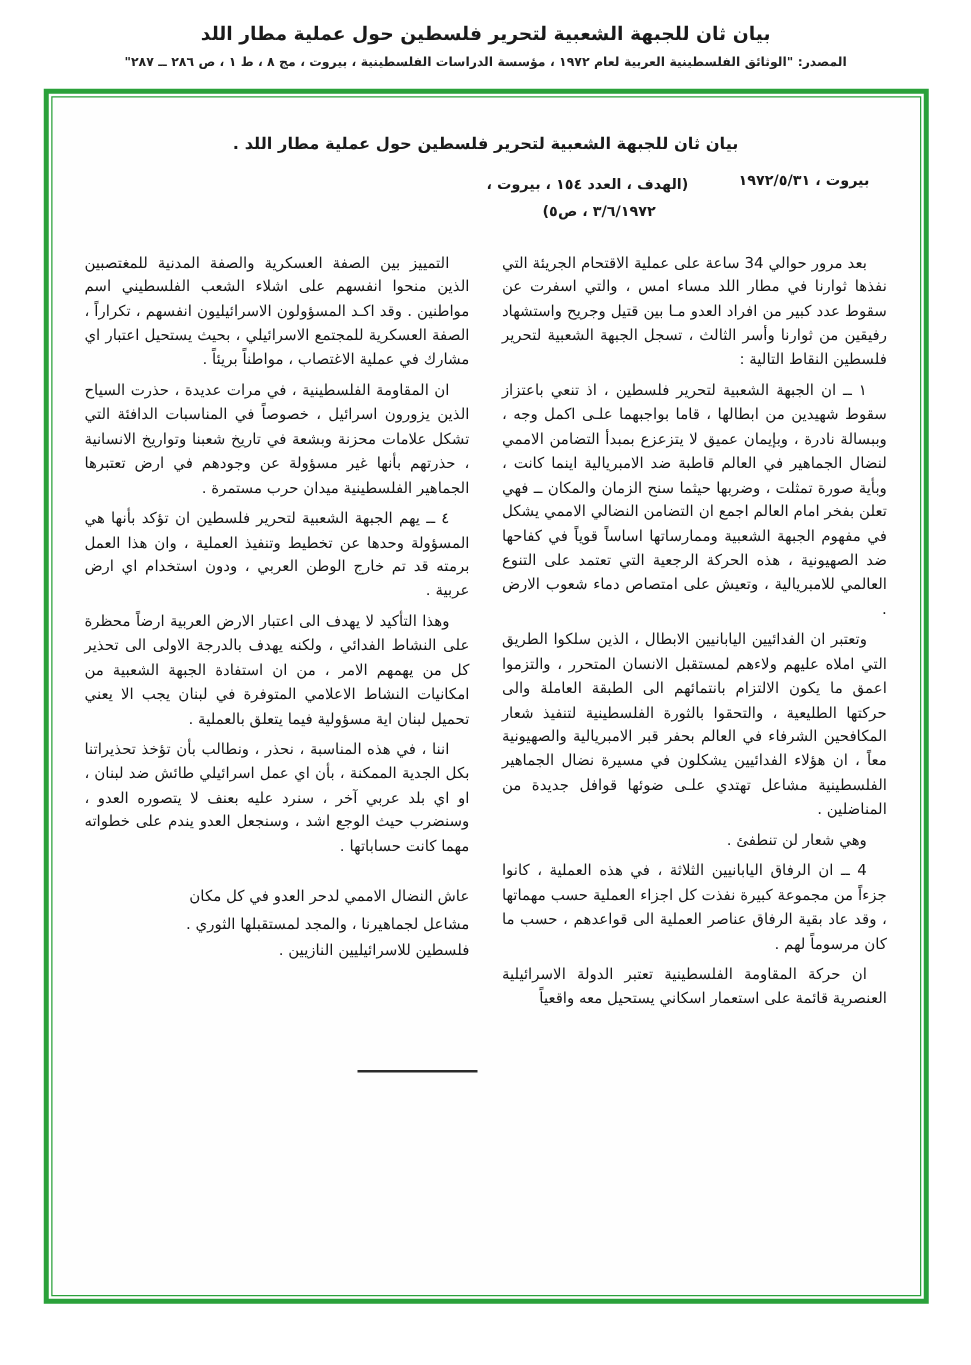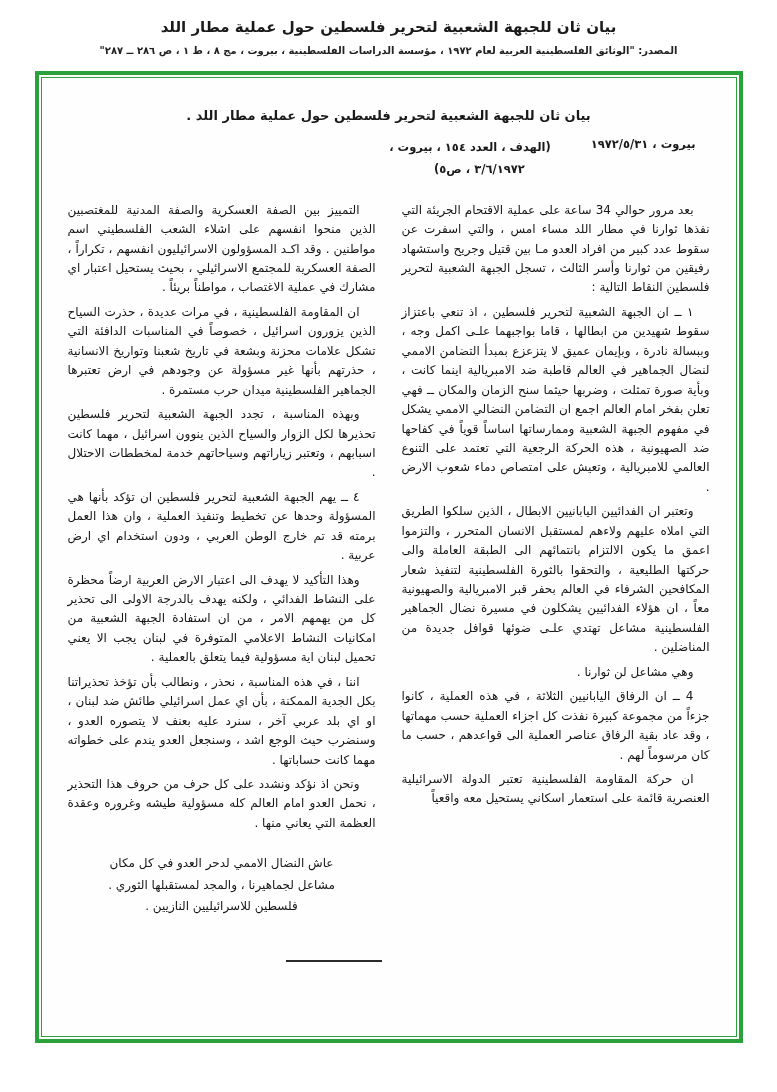--- a/index.html
+++ b/index.html
@@ -67,21 +67,21 @@
 
   .columns { display: flex; gap: 26px; }
   .col {
     flex: 1 1 0;
     font-size: 12px;
     line-height: 1.62;
     text-align: justify;
     color: #161616;
   }
   .col p { text-indent: 16px; margin-bottom: 5px; }
-  .slogans { margin-top: 20px; text-align: center; }
+  .slogans { margin-top: 20px; }
   .slogans .slogan { line-height: 1.8; }
 
   .end-rule {
     width: 96px;
     border-top: 2px solid #2b2b2b;
     margin: 42px auto 0;
     transform: translateX(-55px);
   }
 </style>
 </head>
@@ -105,34 +105,32 @@
           <span class="ref-line1">(الهدف ، العدد ١٥٤ ، بيروت ،</span>
           <span class="ref-line2">٣/٦/١٩٧٢ ، ص٥)</span>
         </div>
       </div>
 
       <div class="columns">
         <div class="col col-right">
             <p>بعد مرور حوالي 34 ساعة على عملية الاقتحام الجريئة التي نفذها ثوارنا في مطار اللد مساء امس ، والتي اسفرت عن سقوط عدد كبير من افراد العدو مـا بين قتيل وجريح واستشهاد رفيقين من ثوارنا وأسر الثالث ، تسجل الجبهة الشعبية لتحرير فلسطين النقاط التالية :</p>
             <p>١ ــ ان الجبهة الشعبية لتحرير فلسطين ، اذ تنعي باعتزاز سقوط شهيدين من ابطالها ، قاما بواجبهما علـى اكمل وجه ، وببسالة نادرة ، وبإيمان عميق لا يتزعزع بمبدأ التضامن الاممي لنضال الجماهير في العالم قاطبة ضد الامبريالية اينما كانت ، وبأية صورة تمثلت ، وضربها حيثما سنح الزمان والمكان ــ فهي تعلن بفخر امام العالم اجمع ان التضامن النضالي الاممي يشكل في مفهوم الجبهة الشعبية وممارساتها اساساً قوياً في كفاحها ضد الصهيونية ، هذه الحركة الرجعية التي تعتمد على التنوع العالمي للامبريالية ، وتعيش على امتصاص دماء شعوب الارض .</p>
             <p>وتعتبر ان الفدائيين اليابانيين الابطال ، الذين سلكوا الطريق التي املاه عليهم ولاءهم لمستقبل الانسان المتحرر ، والتزموا اعمق ما يكون الالتزام بانتمائهم الى الطبقة العاملة والى حركتها الطليعية ، والتحقوا بالثورة الفلسطينية لتنفيذ شعار المكافحين الشرفاء في العالم بحفر قبر الامبريالية والصهيونية معاً ، ان هؤلاء الفدائيين يشكلون في مسيرة نضال الجماهير الفلسطينية مشاعل تهتدي علـى ضوئها قوافل جديدة من المناضلين .</p>
-            <p>وهي مشاعل لن ثوارنا .</p>
+            <p>وهي شعار لن تنطفئ .</p>
             <p>4 ــ ان الرفاق اليابانيين الثلاثة ، في هذه العملية ، كانوا جزءاً من مجموعة كبيرة نفذت كل اجزاء العملية حسب مهماتها ، وقد عاد بقية الرفاق عناصر العملية الى قواعدهم ، حسب ما كان مرسوماً لهم .</p>
             <p>ان حركة المقاومة الفلسطينية تعتبر الدولة الاسرائيلية العنصرية قائمة على استعمار اسكاني يستحيل معه واقعياً</p>
           </div>
 
         <div class="col col-left">
           <div>
               <p>التمييز بين الصفة العسكرية والصفة المدنية للمغتصبين الذين منحوا انفسهم على اشلاء الشعب الفلسطيني اسم مواطنين . وقد اكـد المسؤولون الاسرائيليون انفسهم ، تكراراً ، الصفة العسكرية للمجتمع الاسرائيلي ، بحيث يستحيل اعتبار اي مشارك في عملية الاغتصاب ، مواطناً بريئاً .</p>
               <p>ان المقاومة الفلسطينية ، في مرات عديدة ، حذرت السياح الذين يزورون اسرائيل ، خصوصاً في المناسبات الدافئة التي تشكل علامات محزنة وبشعة في تاريخ شعبنا وتواريخ الانسانية ، حذرتهم بأنها غير مسؤولة عن وجودهم في ارض تعتبرها الجماهير الفلسطينية ميدان حرب مستمرة .</p>
-              <p>وبهذه المناسبة ، تجدد الجبهة الشعبية لتحرير فلسطين تحذيرها لكل الزوار والسياح الذين ينوون اسرائيل ، مهما كانت اسبابهم ، وتعتبر زياراتهم وسياحاتهم خدمة لمخططات الاحتلال .</p>
               <p>٤ ــ يهم الجبهة الشعبية لتحرير فلسطين ان تؤكد بأنها هي المسؤولة وحدها عن تخطيط وتنفيذ العملية ، وان هذا العمل برمته قد تم خارج الوطن العربي ، ودون استخدام اي ارض عربية .</p>
               <p>وهذا التأكيد لا يهدف الى اعتبار الارض العربية ارضاً محظرة على النشاط الفدائي ، ولكنه يهدف بالدرجة الاولى الى تحذير كل من يهمهم الامر ، من ان استفادة الجبهة الشعبية من امكانيات النشاط الاعلامي المتوفرة في لبنان يجب الا يعني تحميل لبنان اية مسؤولية فيما يتعلق بالعملية .</p>
               <p>اننا ، في هذه المناسبة ، نحذر ، ونطالب بأن تؤخذ تحذيراتنا بكل الجدية الممكنة ، بأن اي عمل اسرائيلي طائش ضد لبنان ، او اي بلد عربي آخر ، سنرد عليه بعنف لا يتصوره العدو ، وسنضرب حيث الوجع اشد ، وسنجعل العدو يندم على خطواته مهما كانت حساباتها .</p>
-              <p>ونحن اذ نؤكد ونشدد على كل حرف من حروف هذا التحذير ، نحمل العدو امام العالم كله مسؤولية طيشه وغروره وعقدة العظمة التي يعاني منها .</p>
             </div>
           <div class="slogans">
               <div class="slogan">عاش النضال الاممي لدحر العدو في كل مكان</div>
               <div class="slogan">مشاعل لجماهيرنا ، والمجد لمستقبلها الثوري .</div>
               <div class="slogan">فلسطين للاسرائيليين النازيين .</div>
             </div>
         </div>
       </div>
 
       <div class="end-rule"></div>

